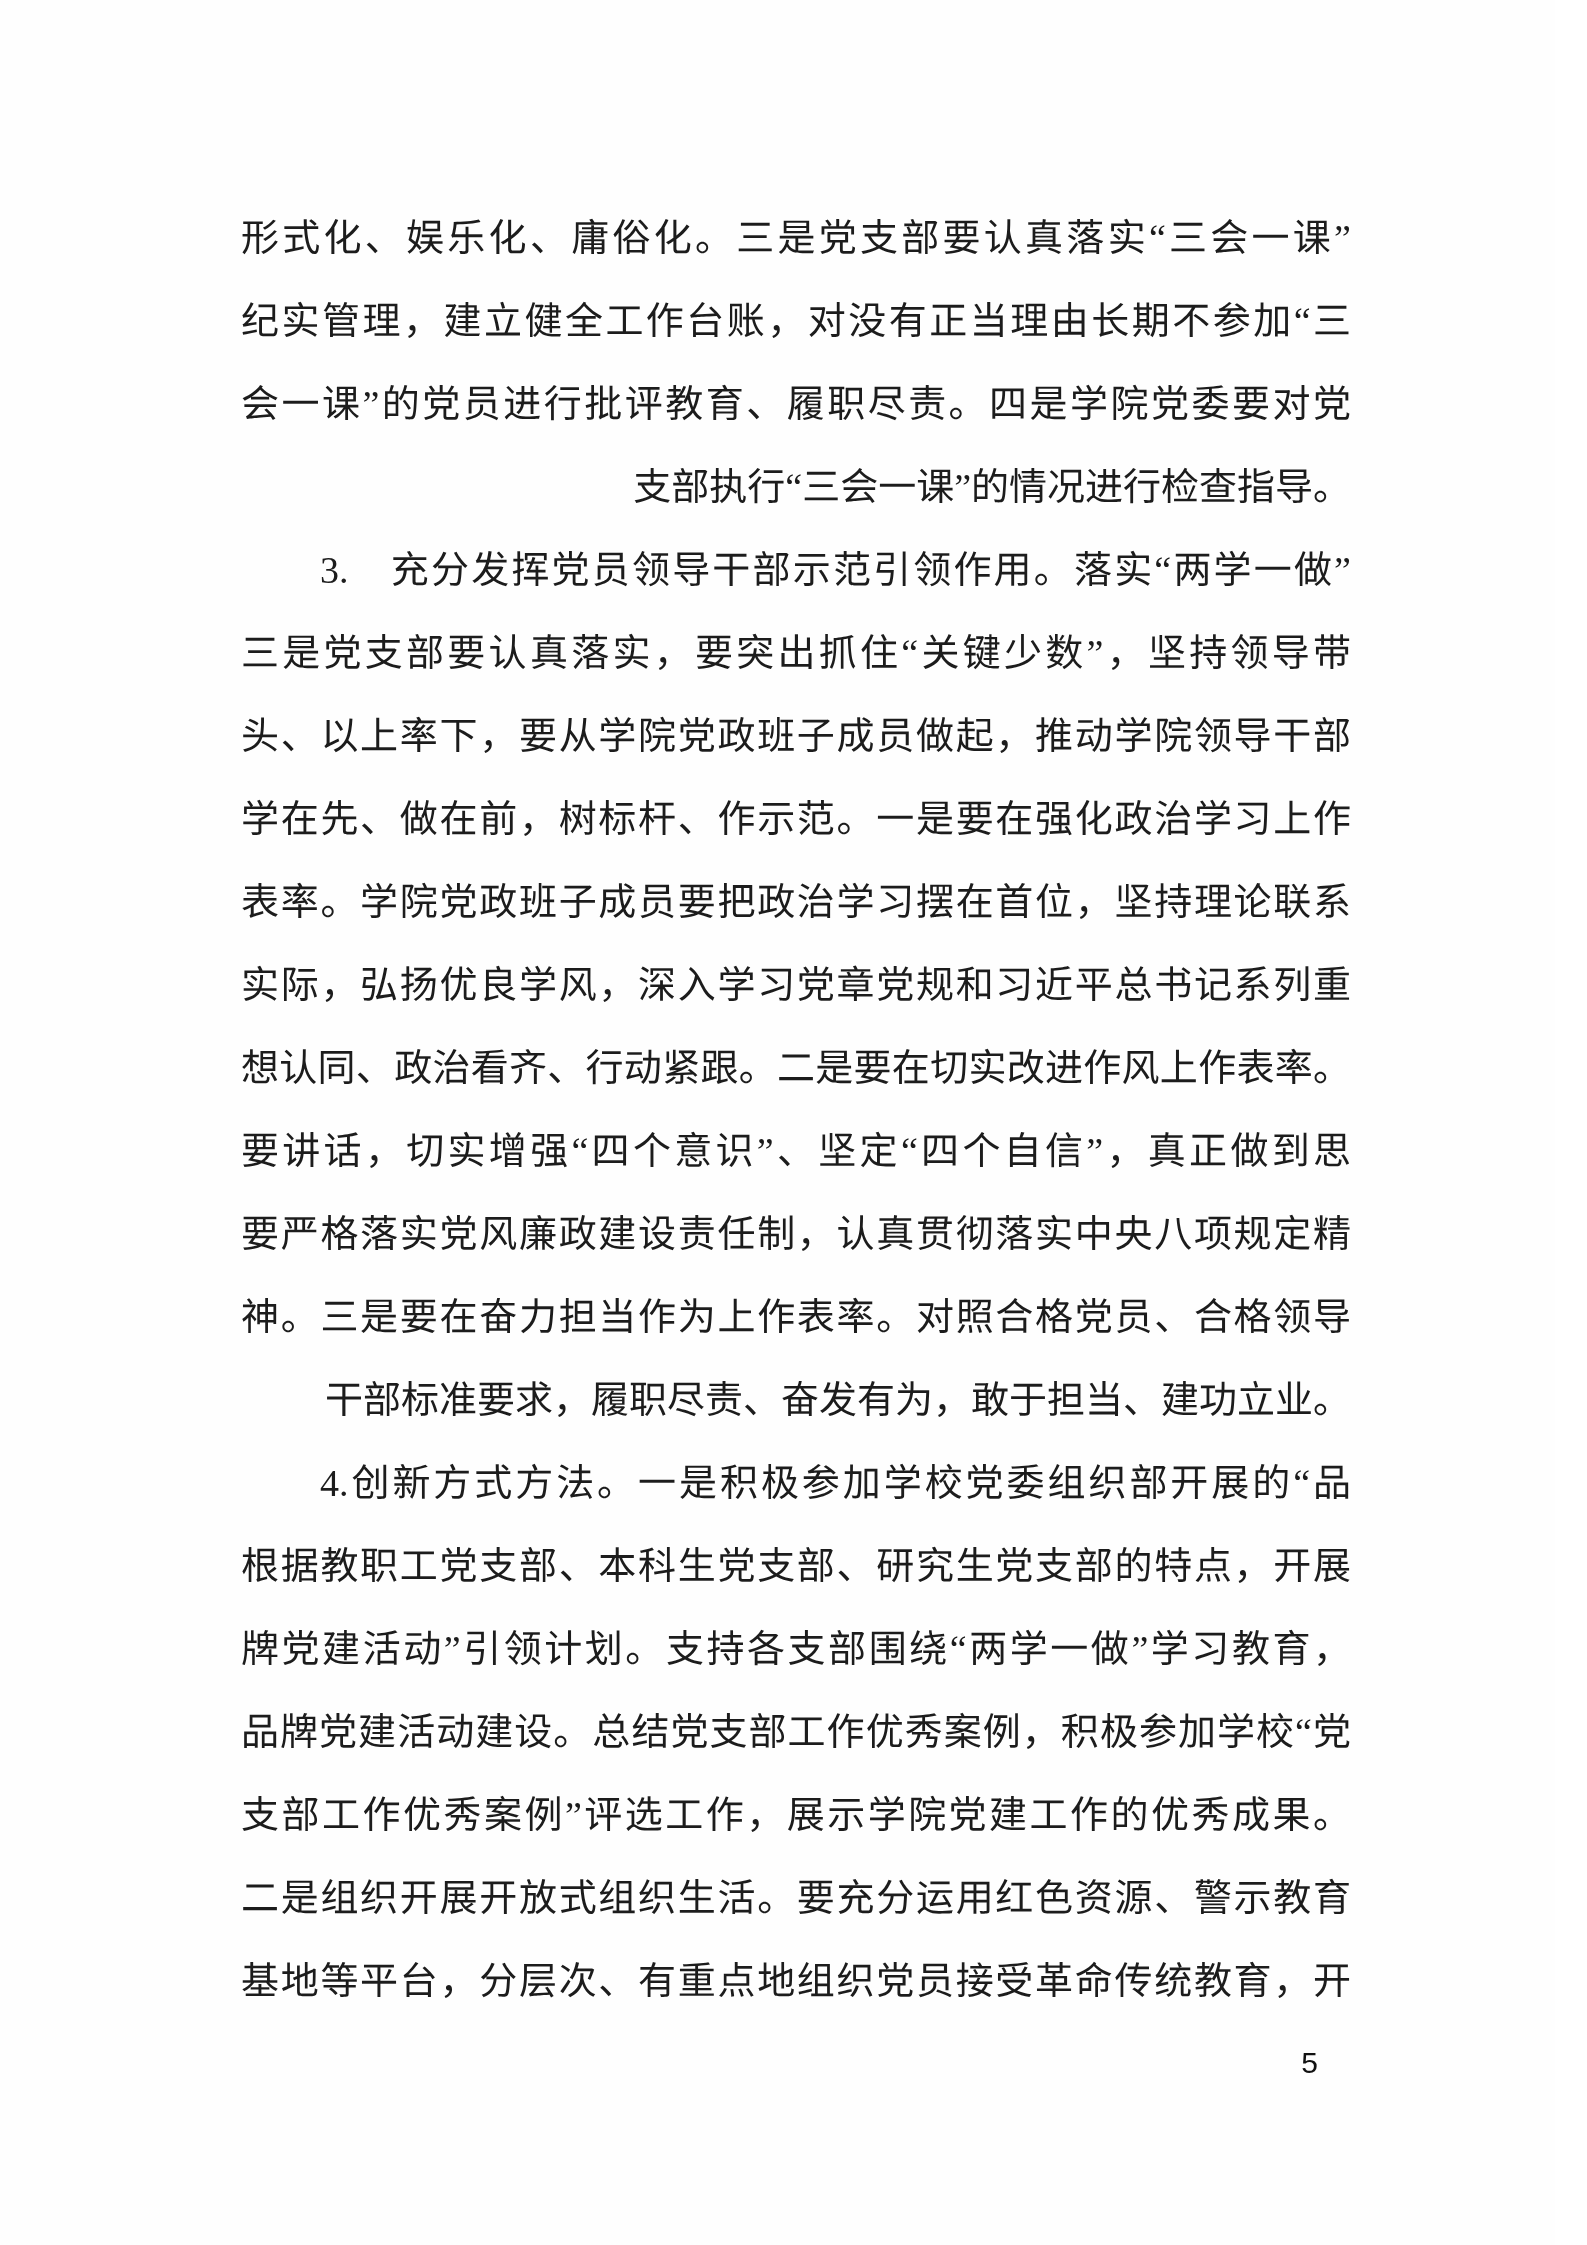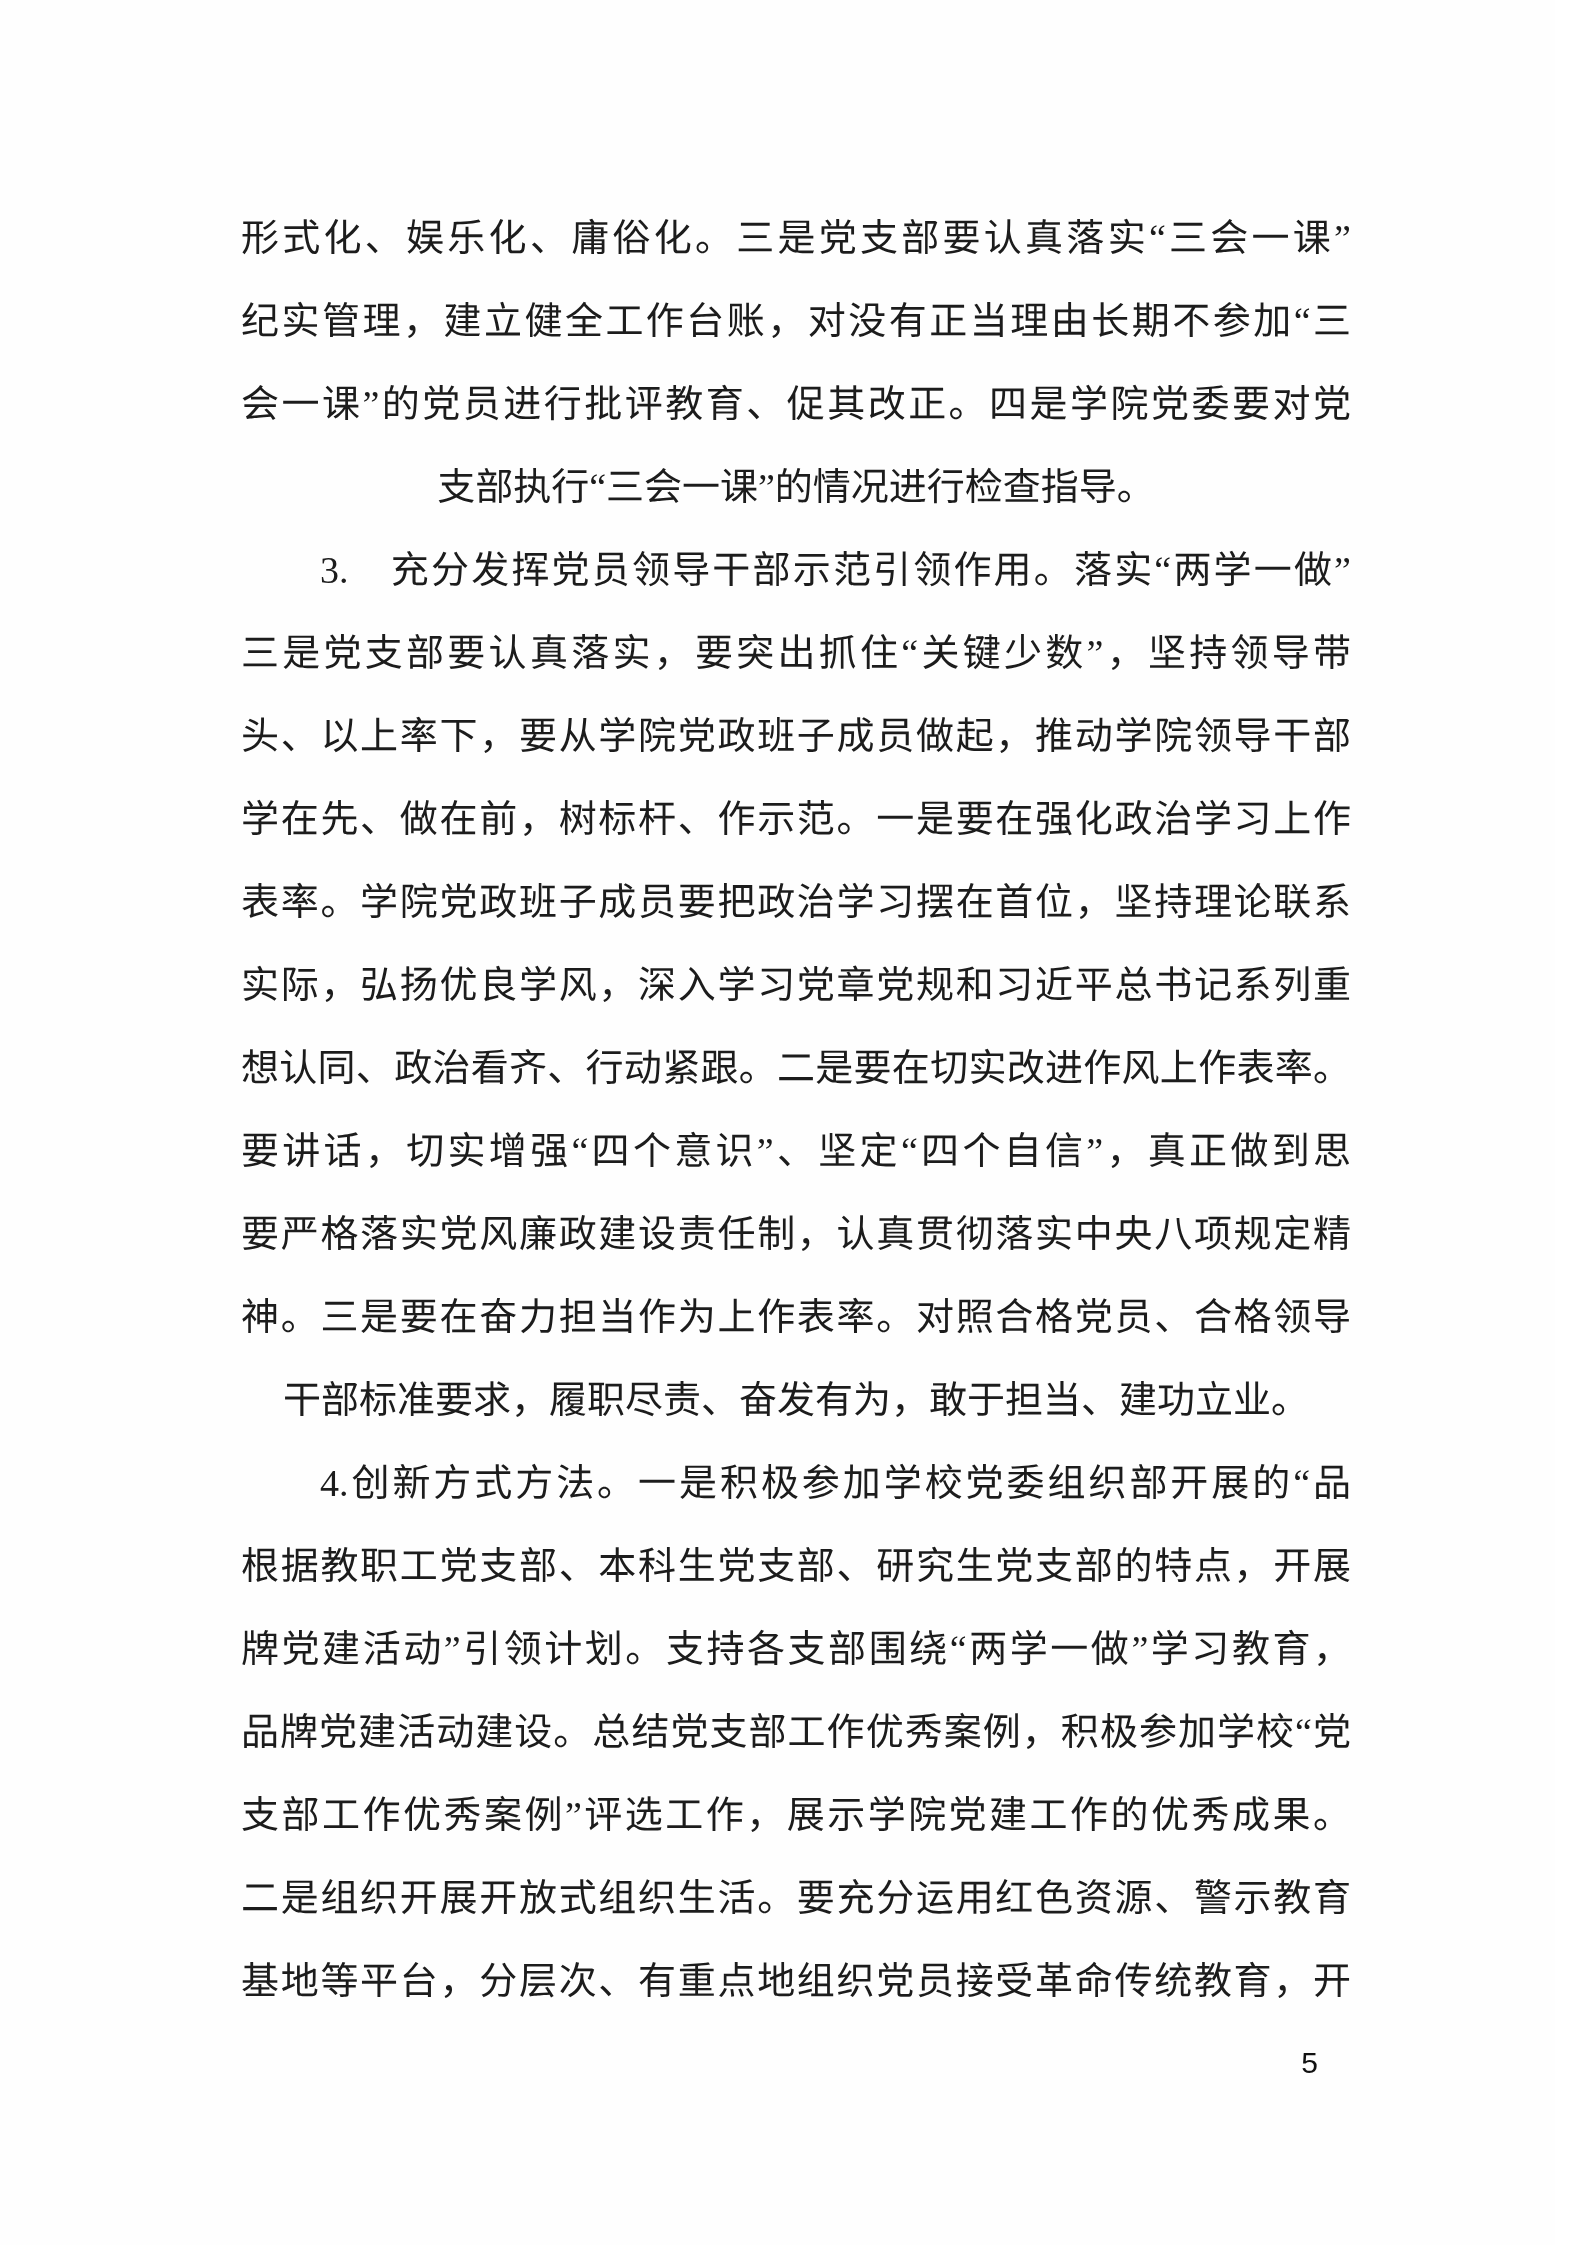--- a/index.html
+++ b/index.html
@@ -20,21 +20,21 @@
     left: 241px;
     top: 197px;
     width: 1110px;
   }
   .line {
     height: 83px;
     line-height: 83px;
     font-size: 38px;
     color: #1c1c1c;
     white-space: nowrap;
-    text-align: center;
+    text-align: right;
   }
   .line.j {
     white-space: normal;
     text-align: justify;
     text-align-last: justify;
   }
   .line.ind {
     padding-left: 79px;
   }
   .pagenum {
@@ -49,21 +49,21 @@
     color: #111111;
   }
 </style>
 </head>
 <body>
 
 <div class="page">
   <main class="textblock">
       <div class="line j">形式化、娱乐化、庸俗化。三是党支部要认真落实“三会一课”</div>
       <div class="line j">纪实管理，建立健全工作台账，对没有正当理由长期不参加“三</div>
-      <div class="line j">会一课”的党员进行批评教育、促其改正。四是学院党委要对党</div>
+      <div class="line j">会一课”的党员进行批评教育、履职尽责。四是学院党委要对党</div>
       <div class="line">支部执行“三会一课”的情况进行检查指导。</div>
       <div class="line j ind">3.　充分发挥党员领导干部示范引领作用。落实“两学一做”</div>
       <div class="line j">三是党支部要认真落实，要突出抓住“关键少数”，坚持领导带</div>
       <div class="line j">头、以上率下，要从学院党政班子成员做起，推动学院领导干部</div>
       <div class="line j">学在先、做在前，树标杆、作示范。一是要在强化政治学习上作</div>
       <div class="line j">表率。学院党政班子成员要把政治学习摆在首位，坚持理论联系</div>
       <div class="line j">实际，弘扬优良学风，深入学习党章党规和习近平总书记系列重</div>
       <div class="line j">想认同、政治看齐、行动紧跟。二是要在切实改进作风上作表率。</div>
       <div class="line j">要讲话，切实增强“四个意识”、坚定“四个自信”，真正做到思</div>
       <div class="line j">要严格落实党风廉政建设责任制，认真贯彻落实中央八项规定精</div>

